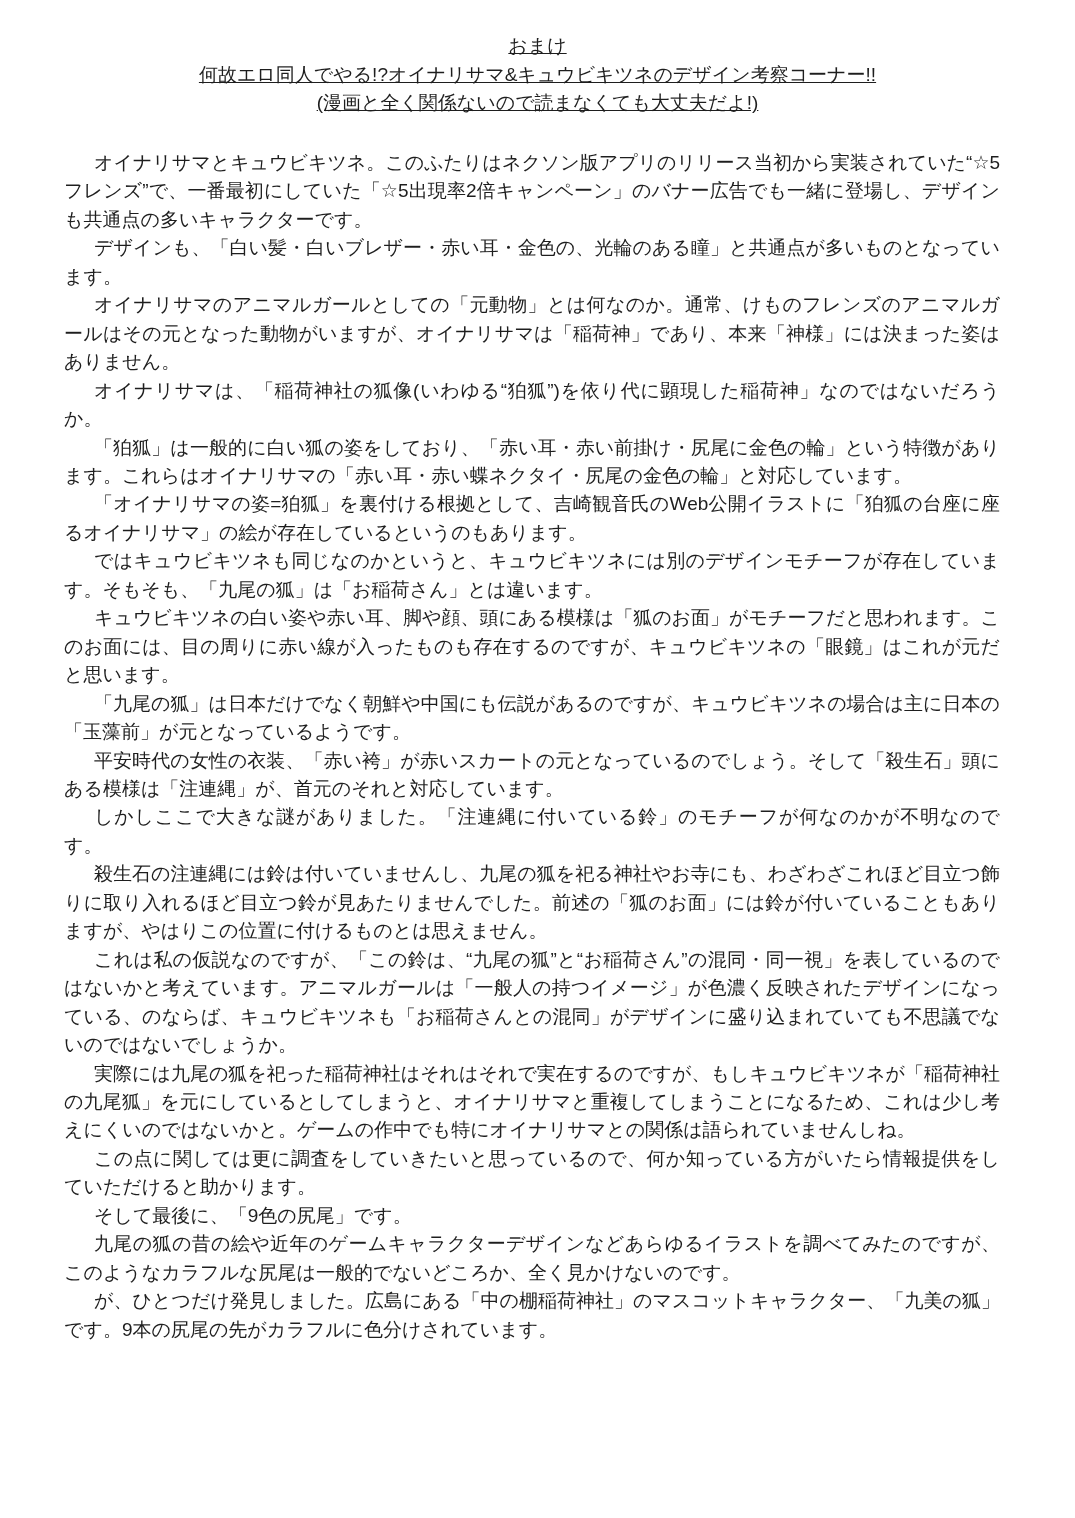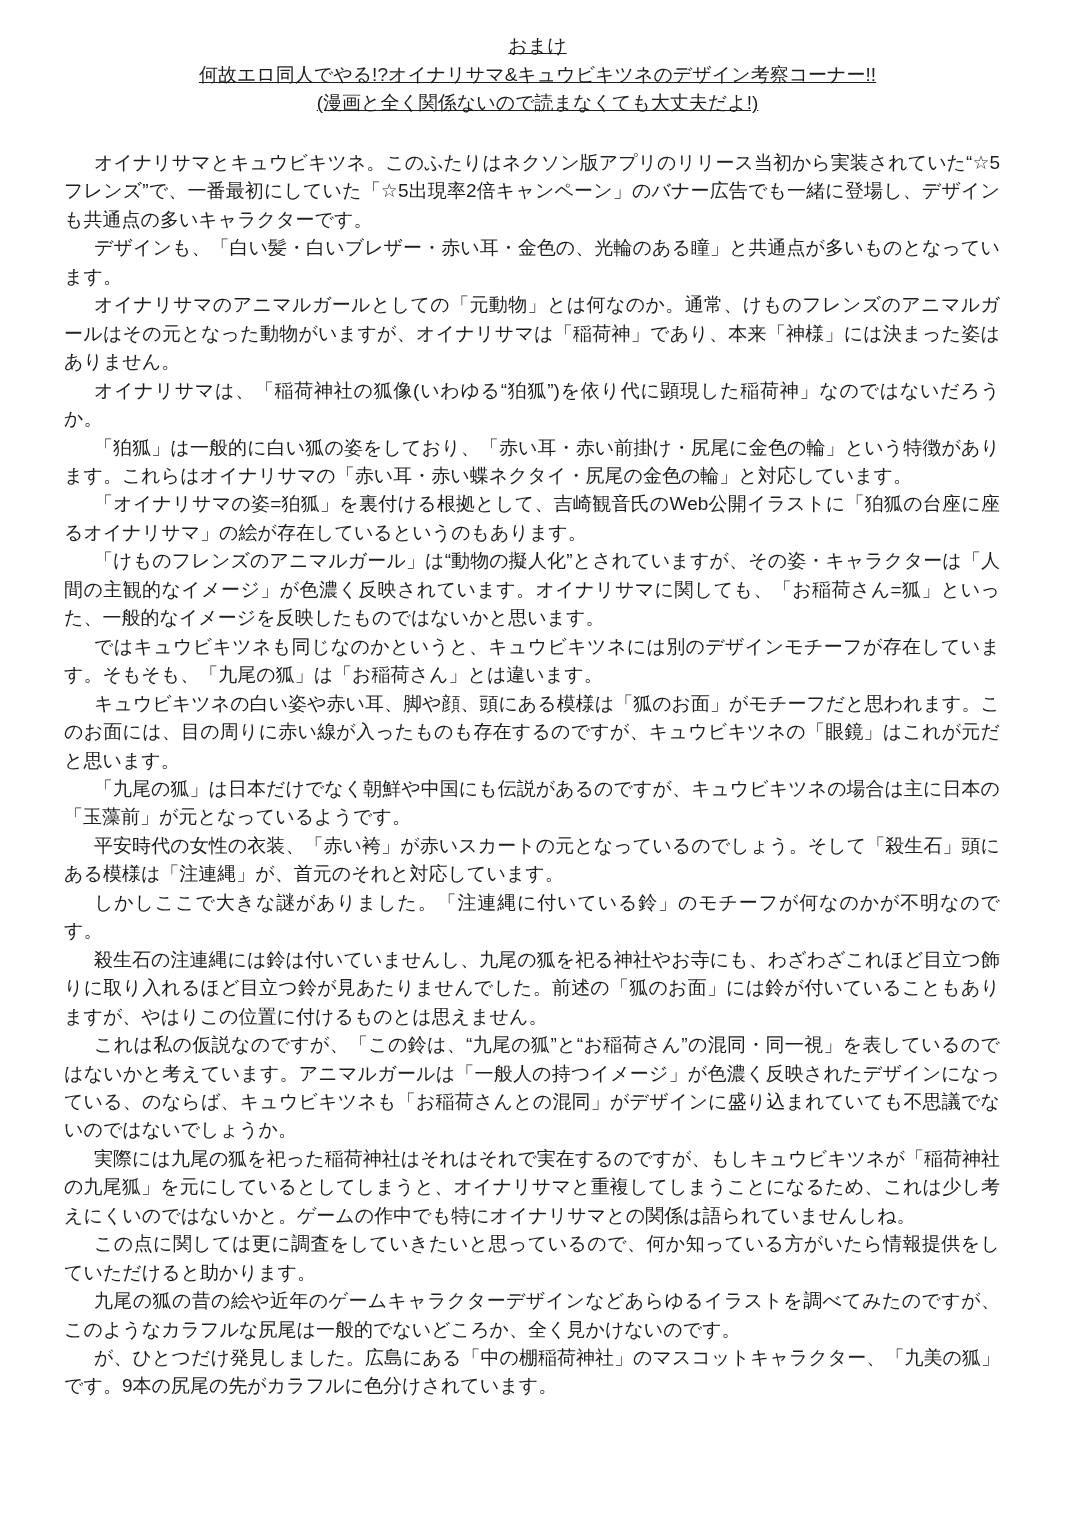--- a/index.html
+++ b/index.html
@@ -54,28 +54,28 @@
     <div>(漫画と全く関係ないので読まなくても大丈夫だよ!)</div>
   </header>
 
   <main class="doc-body">
     <p>オイナリサマとキュウビキツネ。このふたりはネクソン版アプリのリリース当初から実装されていた“☆5フレンズ”で、一番最初にしていた「☆5出現率2倍キャンペーン」のバナー広告でも一緒に登場し、デザインも共通点の多いキャラクターです。</p>
     <p>デザインも、「白い髪・白いブレザー・赤い耳・金色の、光輪のある瞳」と共通点が多いものとなっています。</p>
     <p>オイナリサマのアニマルガールとしての「元動物」とは何なのか。通常、けものフレンズのアニマルガールはその元となった動物がいますが、オイナリサマは「稲荷神」であり、本来「神様」には決まった姿はありません。</p>
     <p>オイナリサマは、「稲荷神社の狐像(いわゆる“狛狐”)を依り代に顕現した稲荷神」なのではないだろうか。</p>
     <p>「狛狐」は一般的に白い狐の姿をしており、「赤い耳・赤い前掛け・尻尾に金色の輪」という特徴があります。これらはオイナリサマの「赤い耳・赤い蝶ネクタイ・尻尾の金色の輪」と対応しています。</p>
     <p>「オイナリサマの姿=狛狐」を裏付ける根拠として、吉崎観音氏のWeb公開イラストに「狛狐の台座に座るオイナリサマ」の絵が存在しているというのもあります。</p>
-    <p>「けものフレンズのアニマルガール」は“動物の擬人化”とされていますが、その姿・キャラクターは「人間の主観的なイメージ」が色濃く反映されています。オイナリサマに関しても、「お稲荷さん=狐」といった、一般的なイメージを反映したものではないかと思います。</p>
     <p>ではキュウビキツネも同じなのかというと、キュウビキツネには別のデザインモチーフが存在しています。そもそも、「九尾の狐」は「お稲荷さん」とは違います。</p>
     <p>キュウビキツネの白い姿や赤い耳、脚や顔、頭にある模様は「狐のお面」がモチーフだと思われます。このお面には、目の周りに赤い線が入ったものも存在するのですが、キュウビキツネの「眼鏡」はこれが元だと思います。</p>
     <p>「九尾の狐」は日本だけでなく朝鮮や中国にも伝説があるのですが、キュウビキツネの場合は主に日本の「玉藻前」が元となっているようです。</p>
     <p>平安時代の女性の衣装、「赤い袴」が赤いスカートの元となっているのでしょう。そして「殺生石」頭にある模様は「注連縄」が、首元のそれと対応しています。</p>
     <p>しかしここで大きな謎がありました。「注連縄に付いている鈴」のモチーフが何なのかが不明なのです。</p>
     <p>殺生石の注連縄には鈴は付いていませんし、九尾の狐を祀る神社やお寺にも、わざわざこれほど目立つ飾りに取り入れるほど目立つ鈴が見あたりませんでした。前述の「狐のお面」には鈴が付いていることもありますが、やはりこの位置に付けるものとは思えません。</p>
     <p>これは私の仮説なのですが、「この鈴は、“九尾の狐”と“お稲荷さん”の混同・同一視」を表しているのではないかと考えています。アニマルガールは「一般人の持つイメージ」が色濃く反映されたデザインになっている、のならば、キュウビキツネも「お稲荷さんとの混同」がデザインに盛り込まれていても不思議でないのではないでしょうか。</p>
     <p>実際には九尾の狐を祀った稲荷神社はそれはそれで実在するのですが、もしキュウビキツネが「稲荷神社の九尾狐」を元にしているとしてしまうと、オイナリサマと重複してしまうことになるため、これは少し考えにくいのではないかと。ゲームの作中でも特にオイナリサマとの関係は語られていませんしね。</p>
     <p>この点に関しては更に調査をしていきたいと思っているので、何か知っている方がいたら情報提供をしていただけると助かります。</p>
+    <p>そして最後に、「9色の尻尾」です。</p>
     <p>九尾の狐の昔の絵や近年のゲームキャラクターデザインなどあらゆるイラストを調べてみたのですが、このようなカラフルな尻尾は一般的でないどころか、全く見かけないのです。</p>
     <p>が、ひとつだけ発見しました。広島にある「中の棚稲荷神社」のマスコットキャラクター、「九美の狐」です。9本の尻尾の先がカラフルに色分けされています。</p>
 
   </main>
 
 </div>
 
 </body></html>

